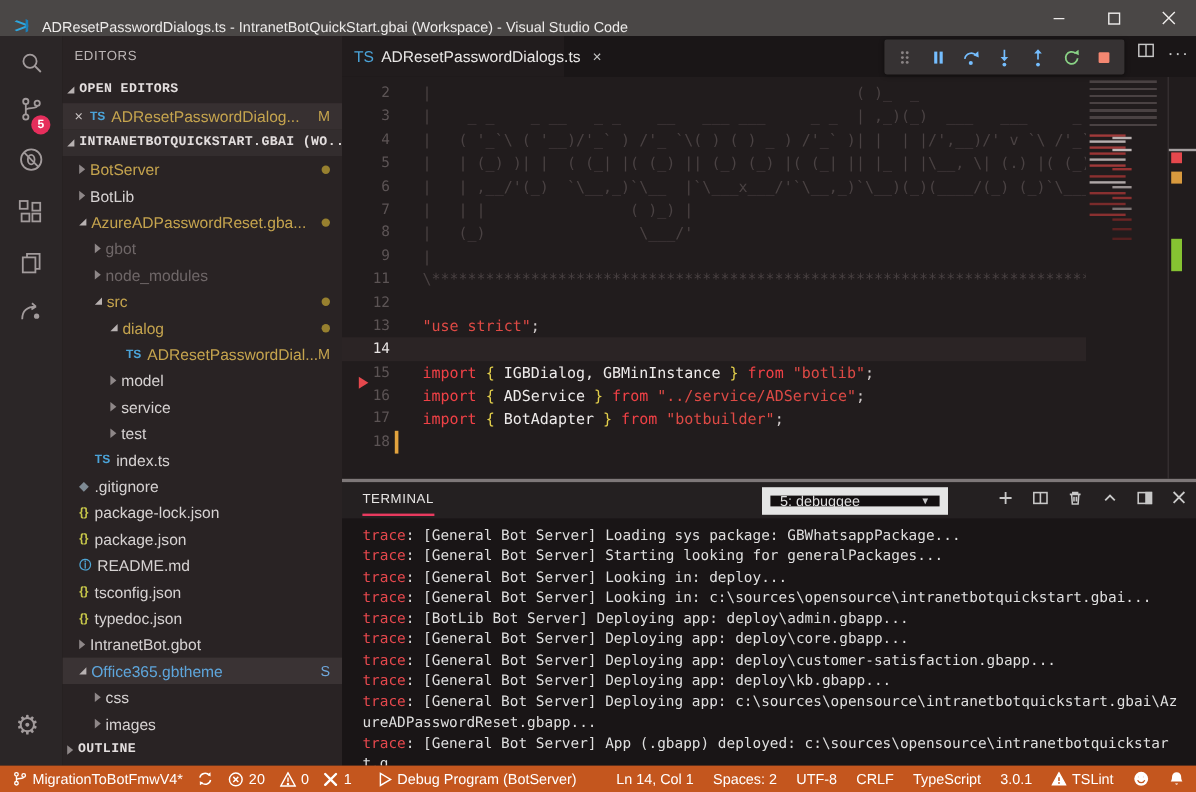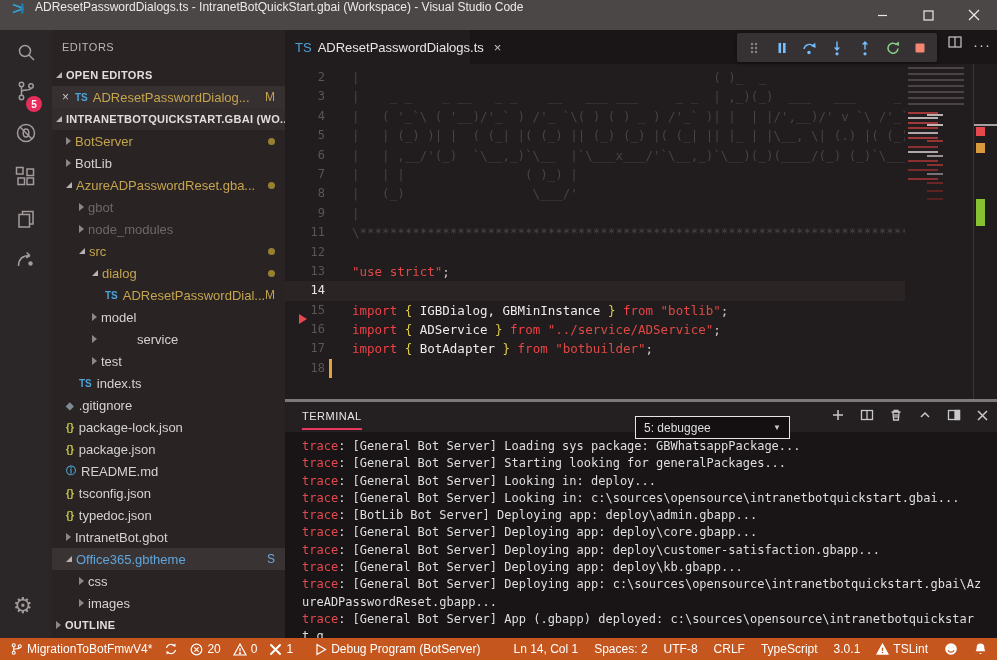--- a/index.html
+++ b/index.html
@@ -2,39 +2,39 @@
 <html><head>
 <meta charset="utf-8">
 <style>
   *{margin:0;padding:0;box-sizing:border-box;}
   html,body{width:997px;height:660px;overflow:hidden;background:#1a1617;
     font-family:"Liberation Sans",sans-serif;-webkit-font-smoothing:antialiased;}
   #window{position:relative;width:997px;height:660px;background:#211C1D;overflow:hidden;}
 
   
   #titlebar{position:absolute;left:0;top:0;width:997px;height:30px;background:#4A4746;
-    display:flex;align-items:flex-start;color:#ECEAE9;font-size:12px;}
+    display:flex;align-items:flex-end;color:#ECEAE9;font-size:12px;}
   #titlebar .logo{margin:0 8px 0 10px;display:flex;}
   #titlebar .win-controls{position:absolute;right:0;top:0;height:30px;display:flex;}
   .win-btn{width:46px;height:30px;display:flex;align-items:center;justify-content:center;}
 
   
   #activitybar{position:absolute;left:0;top:30px;width:52px;height:608px;background:#2B2627;}
   .act-icon{position:absolute;left:14px;width:24px;height:24px;}
   .act-icon svg{stroke:#A29B9C;fill:none;stroke-width:1.5;}
   #scm-badge{position:absolute;left:26px;top:66px;min-width:16px;height:16px;border-radius:8px;
     background:#E62E5C;color:#fff;font-size:10px;display:flex;align-items:center;justify-content:center;
     padding:0 3px;font-weight:bold;}
   .gear{position:absolute;left:13px;top:565px;font-family:"DejaVu Sans",sans-serif;font-size:22px;color:#A29B9C;line-height:1;}
 
   
   #sidebar{position:absolute;left:52px;top:30px;width:233px;height:608px;background:#292324;overflow:hidden;}
   #sidebar-title{height:34px;line-height:34px;padding-left:10px;font-size:11px;color:#BCB6B6;letter-spacing:.5px;}
   .row{position:relative;height:22px;display:flex;align-items:center;font-size:13px;color:#D6D2D2;white-space:nowrap;}
-  .row.section{font-size:11px;font-weight:bold;color:#E3DEDE;padding-left:4px;letter-spacing:.3px;}
+  .row.section{font-size:11px;font-weight:bold;color:#E3DEDE;padding-left:4px;letter-spacing:.3px;font-family:Liberation Mono, monospace;}
   .row.wks{background:#332D2E;}
   .row.active-file{background:#373031;}
   .row.sel{background:#3A3334;}
   .tw{display:inline-block;margin-right:4px;flex:0 0 auto;}
   .tw.e{width:0;height:0;border-left:6px solid transparent;border-bottom:6px solid #B8B2B2;}
   .tw.c{width:0;height:0;border-top:4px solid transparent;border-bottom:4px solid transparent;border-left:5px solid #8E8788;}
   .row .fi{display:inline-block;margin-right:5px;font-size:10px;font-weight:bold;flex:0 0 auto;}
   .fi-ts{color:#4BA3D8;}
   .fi-json{color:#C9C94A;font-size:12px;font-weight:normal;}
   .fi-info{color:#4FA6D5;font-size:12px;font-weight:normal;}
@@ -92,22 +92,22 @@
   .rl-red{position:absolute;left:2px;top:63px;width:9px;height:9px;background:#E5484D;}
   .rl-orange{position:absolute;left:2px;top:79px;width:9px;height:10px;background:#D99A3E;}
   .rl-green{position:absolute;left:2px;top:135px;width:9px;height:27px;background:#86C232;}
 
   
   #panel{position:absolute;left:285px;top:399px;width:712px;height:239px;background:#191516;
     border-top:3px solid #7E7879;}
   #panel-header{position:relative;height:30px;background:#242021;display:flex;align-items:center;}
   #panel-title{margin-left:17px;font-size:11px;color:#E8E6E5;letter-spacing:.5px;position:relative;padding-bottom:2px;text-align:center;}
   #panel-title::after{content:"";position:absolute;left:0;right:0;bottom:-6px;height:2px;background:#E83A5F;}
-  #term-select{position:absolute;left:350px;top:14px;width:155px;height:23px;background:#141011;
-    border:1px solid #e5e5e5;color:#DFDFDF;font-size:12px;display:flex;align-items:center;padding:0 8px;}
+  #term-select{position:absolute;left:350px;top:4px;width:155px;height:23px;background:#141011;
+    border:7px solid #e5e5e5;color:#DFDFDF;font-size:12px;display:flex;align-items:center;padding:0 8px;}
   #term-select .caret{margin-left:auto;font-size:8px;color:#C8C8C8;}
   #panel-actions{position:absolute;right:8px;top:0;height:30px;display:flex;align-items:center;gap:15px;}
   #panel-actions svg{stroke:#C8C8C8;fill:none;stroke-width:1.3;}
   #terminal{position:absolute;left:0;top:30px;right:0;bottom:0;overflow:hidden;
     padding:6px 10px 0 17px;font-family:"DejaVu Sans Mono",monospace;font-size:12px;line-height:17.3px;color:#DFDFDF;}
   .term-line{white-space:pre-wrap;word-break:break-all;}
   .tlvl{color:#E5484D;}
 
   
   #statusbar{position:absolute;left:0;top:638px;width:997px;height:22px;background:#C4561E;
@@ -259,21 +259,21 @@
           <span class="fi fi-ts">TS</span>
           <span class="lbl gold">ADResetPasswordDial...</span>
           <span class="right">
             <span class="badge-m">M</span>
           </span>
         </div>
         <div class="row" style="padding-left: 40px;">
           <span class="tw c"></span>
           <span class="lbl ">model</span>
         </div>
-        <div class="row" style="padding-left: 40px; gap: 36px;">
+        <div class="row" style="padding-left: 40px;">
           <span class="tw c"></span>
           <span class="lbl ">service</span>
         </div>
         <div class="row" style="padding-left: 40px;">
           <span class="tw c"></span>
           <span class="lbl ">test</span>
         </div>
         <div class="row" style="padding-left: 27px;">
           <span class="fi fi-ts">TS</span>
           <span class="lbl ">index.ts</span>

